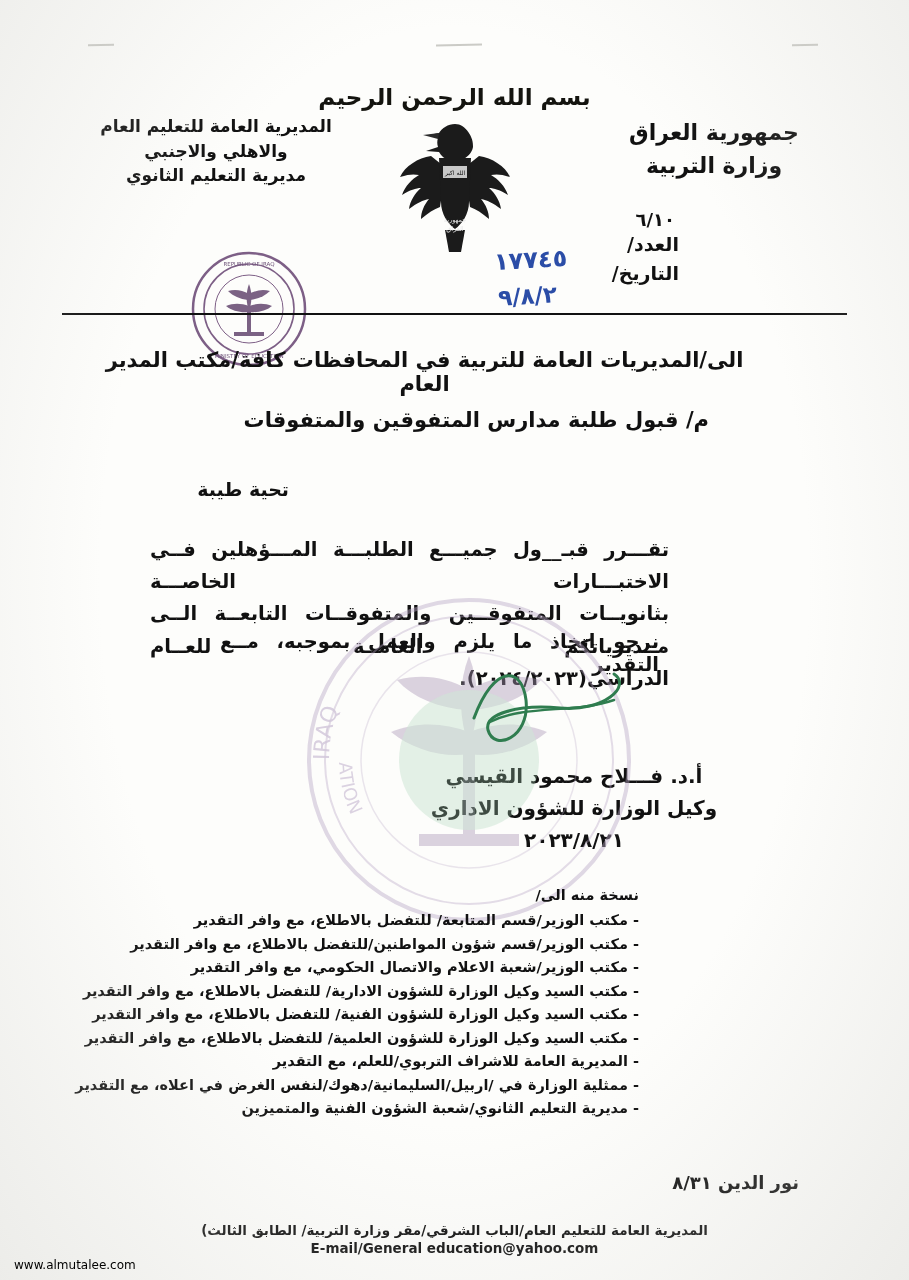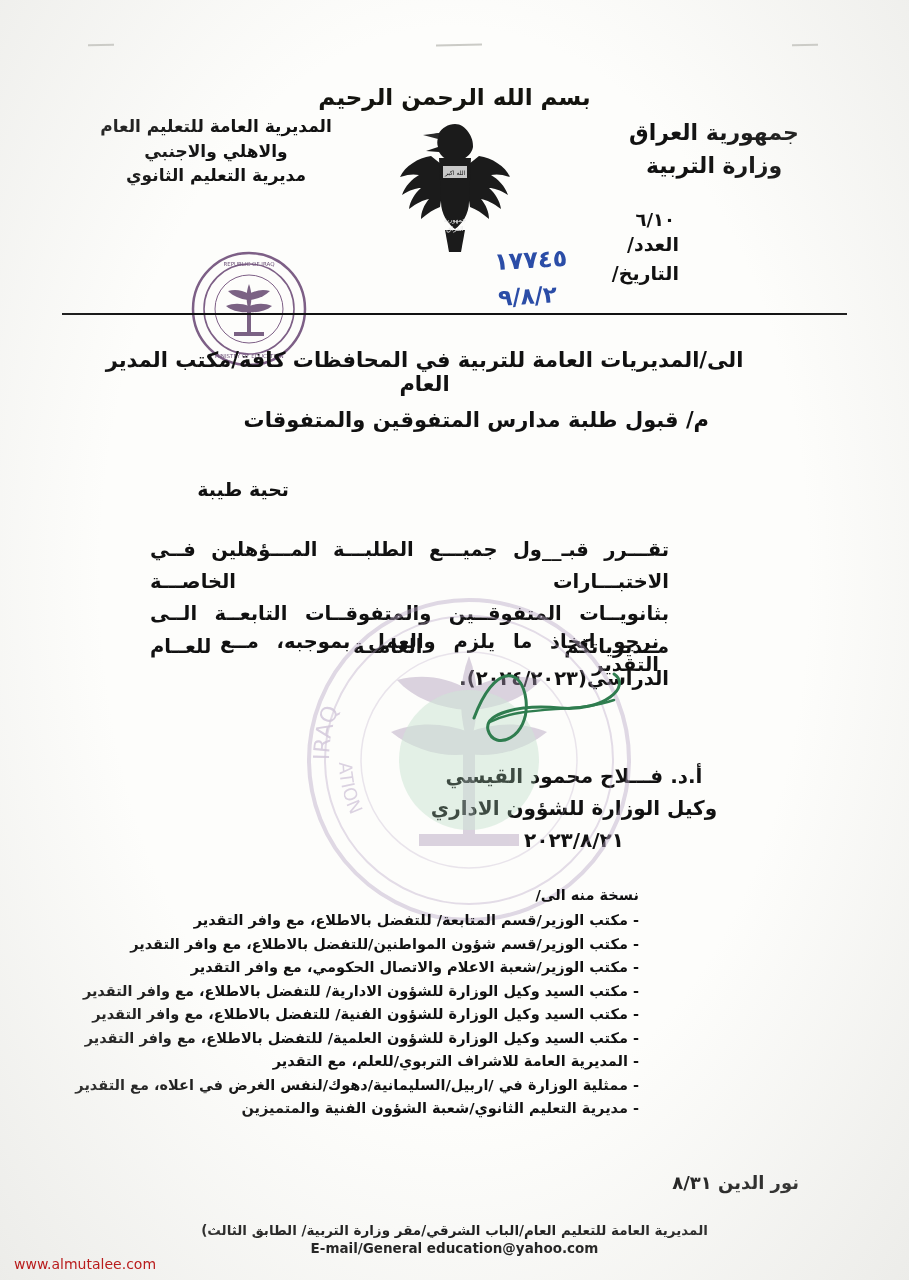--- a/index.html
+++ b/index.html
@@ -284,22 +284,22 @@
     text-align: center;
     font-size: 13.5px;
     font-weight: 700;
     color: #111;
     direction: ltr;
   }
   .watermark {
     position: absolute;
     bottom: 8px;
     left: 14px;
-    font-size: 14px;
-    color: #b91c1c;
+    font-size: 12px;
+    color: #000000;
     direction: ltr;
     z-index: 70;
   }
 </style>
 </head>
 <body>
 
 <div class="page">
 
   <div class="scan-marks">

